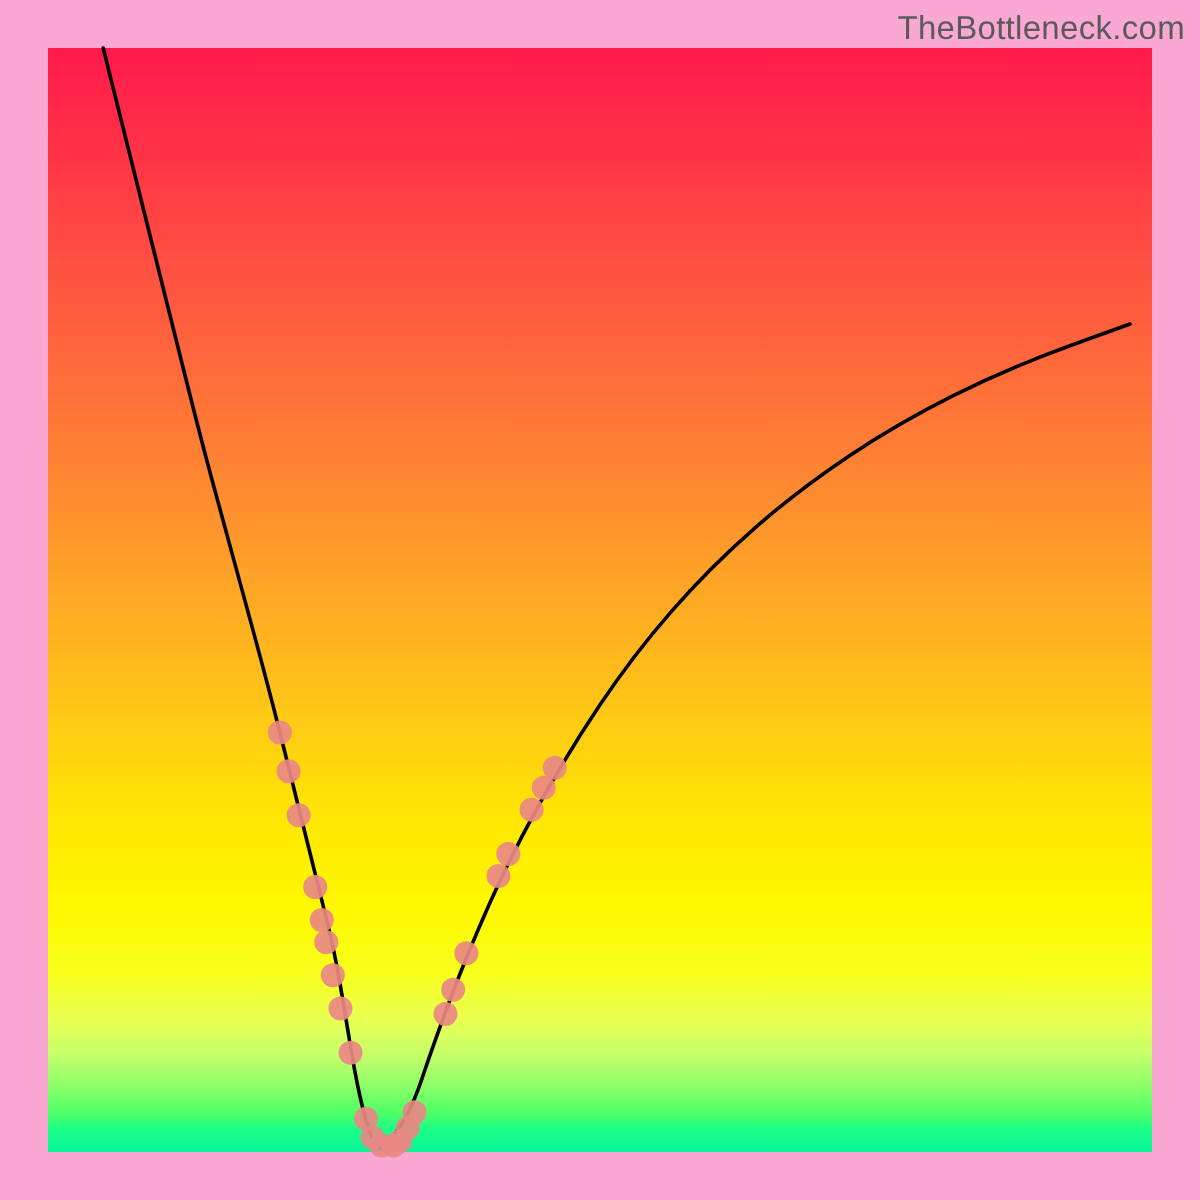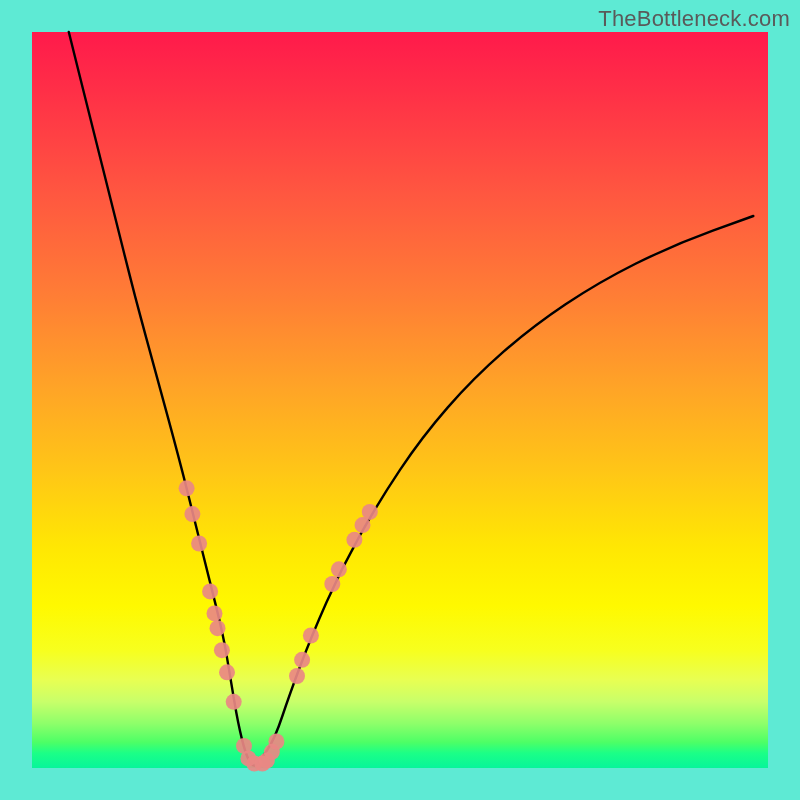--- a/index.html
+++ b/index.html
@@ -10,21 +10,21 @@
     overflow: hidden;
     background: #000;
     font-family: Arial, Helvetica, sans-serif;
   }
   .frame {
     position: absolute;
     left: 0;
     top: 0;
     width: 800px;
     height: 800px;
-    background: #5eead4;
+    background: #f9a8d4;
   }
   .plot-area {
     position: absolute;
     left: 32px;
     top: 32px;
     width: 736px;
     height: 736px;
     
     background: linear-gradient(to bottom,
       #ff1a4b 0%,

